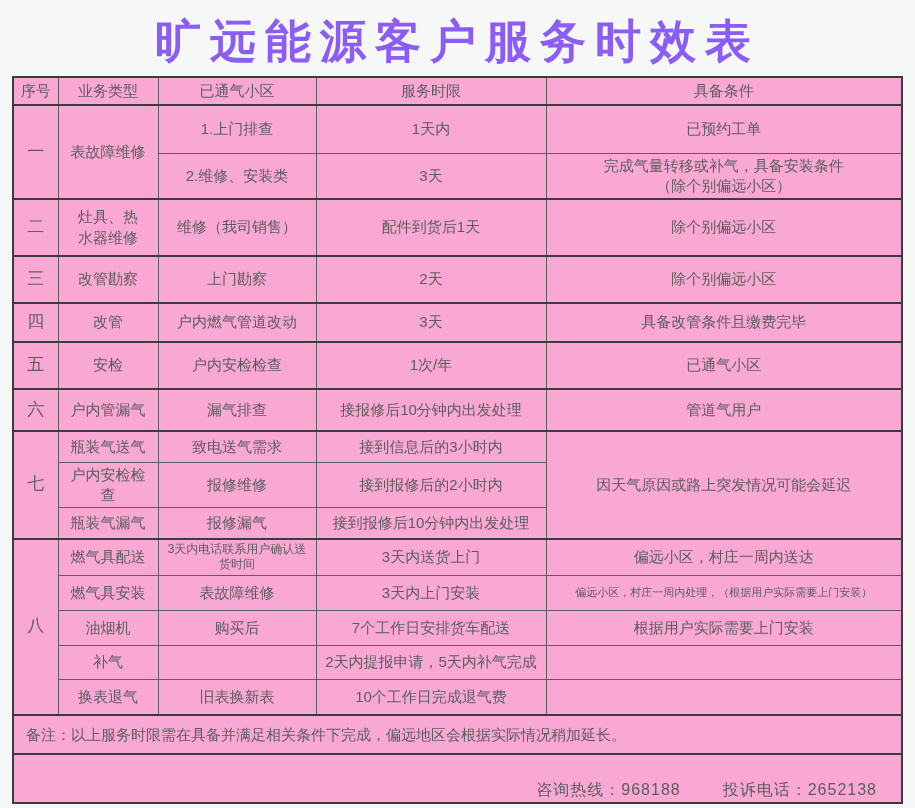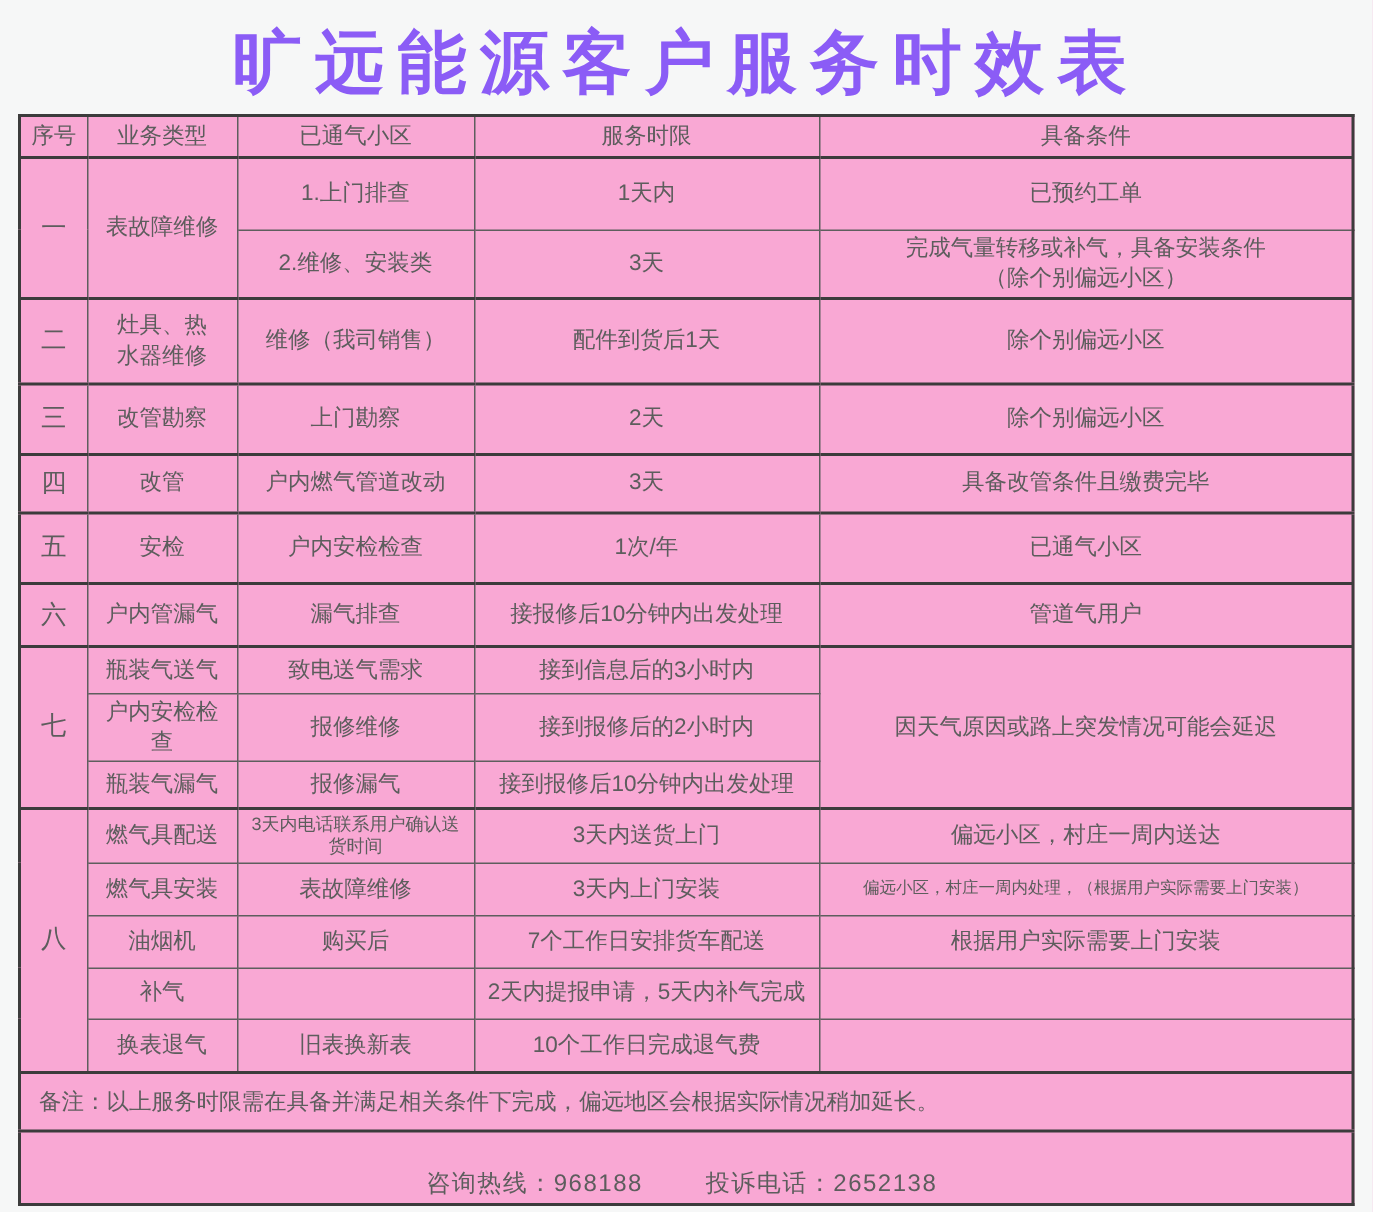--- a/index.html
+++ b/index.html
@@ -48,21 +48,22 @@
   .sheet td.num { font-size: 17px; }
   .sheet td.sm  { font-size: 12px; line-height: 1.3; margin-left: 37px; }
   .sheet td.sm2 { font-size: 11px; }
   .sheet td.note-cell {
     text-align: left;
     padding-left: 12px;
     font-size: 15px;
     margin-left: 35px;
   }
   .sheet td.phone-cell {
-    padding-right: 12px;
+    text-align: right;
+    padding-right: 24px;
     font-size: 16px;
   }
   .sheet td.phone-cell .lbl2 { margin-left: 42px; }
   .sheet td.phone-cell span { letter-spacing: 1px; }
 </style>
 </head>
 <body>
 
 <div class="page">
 

